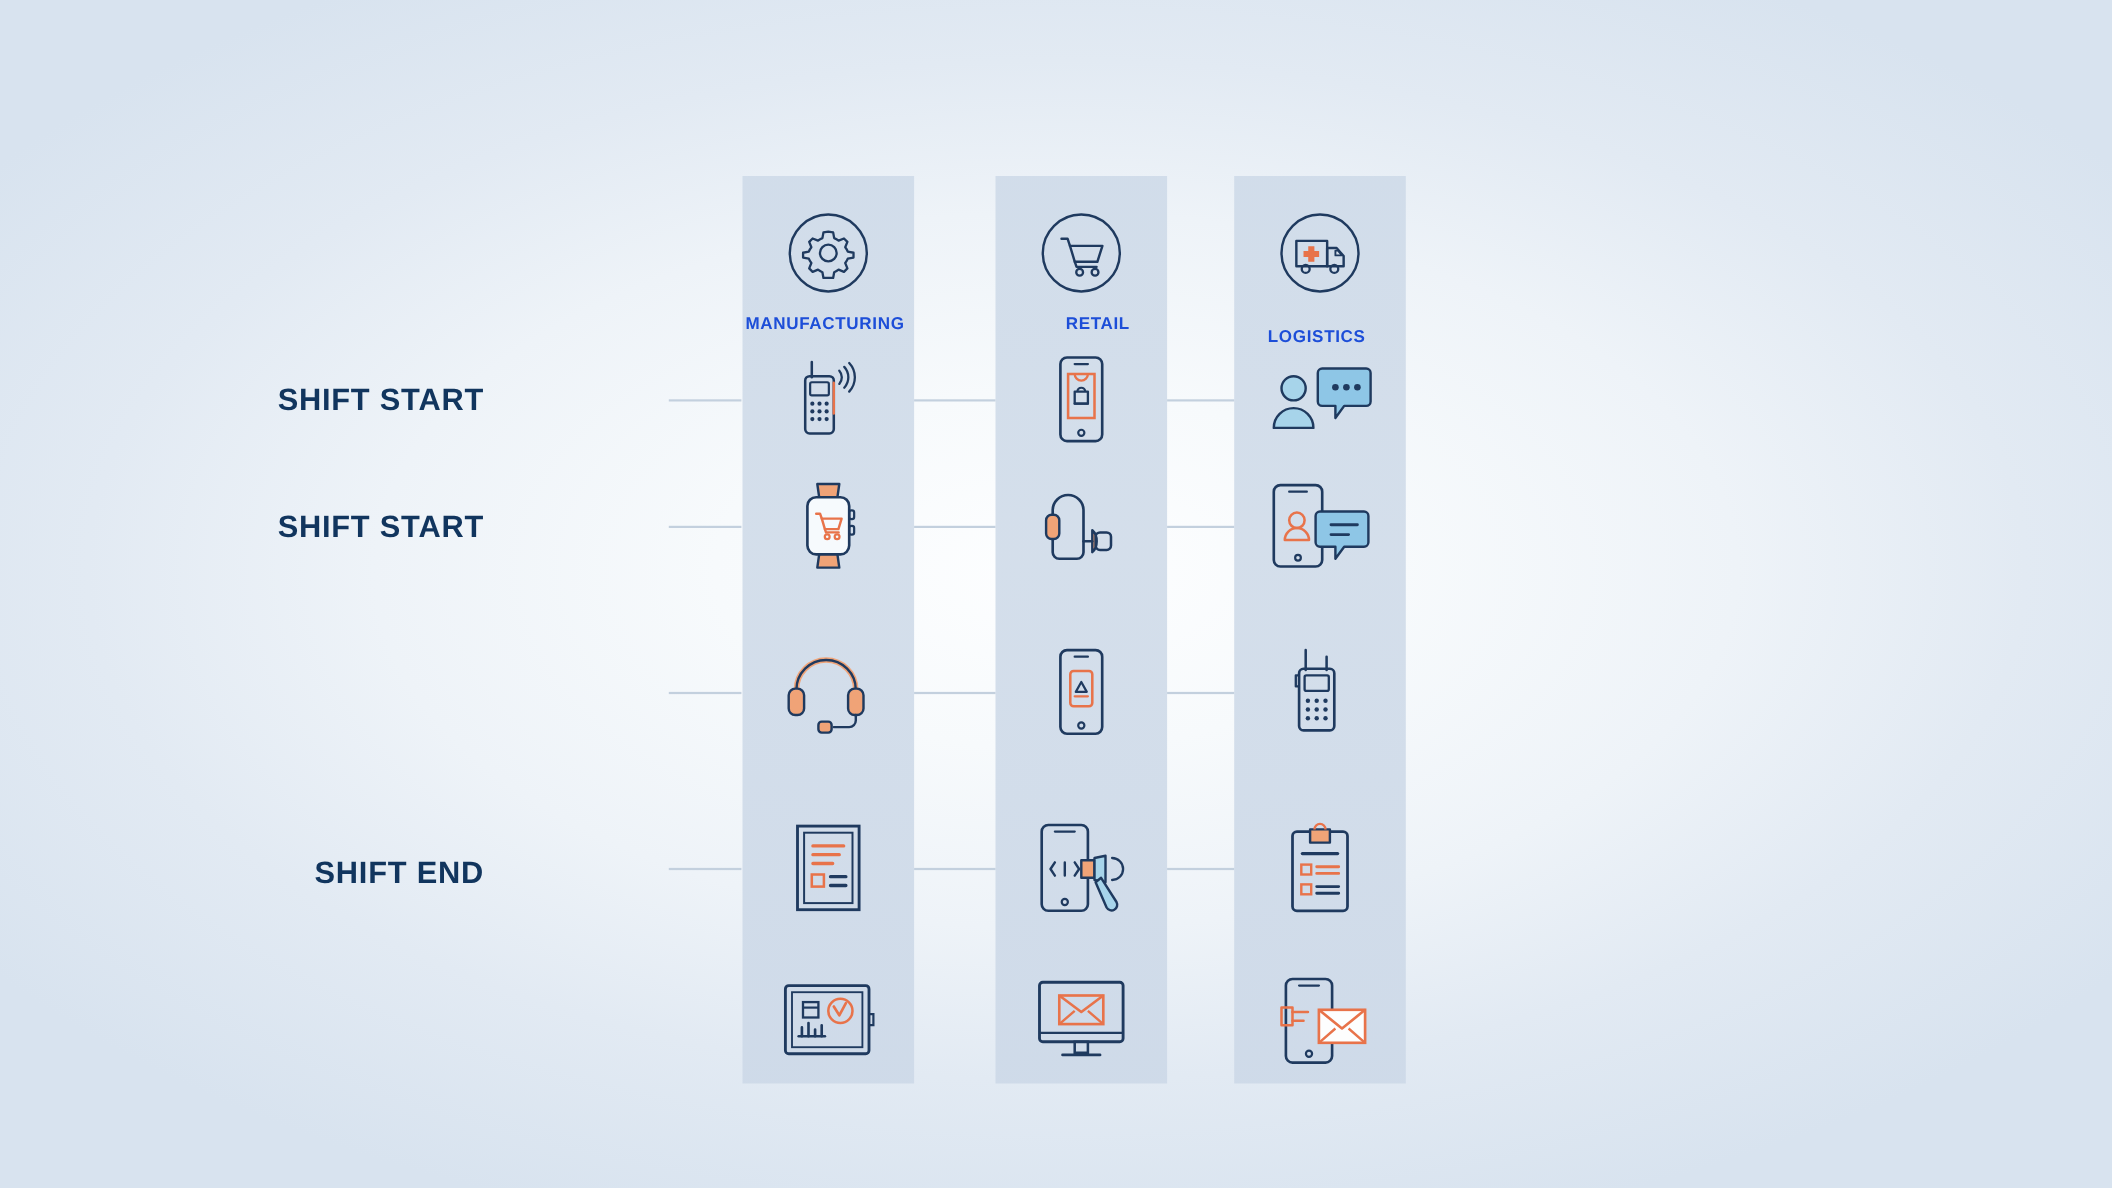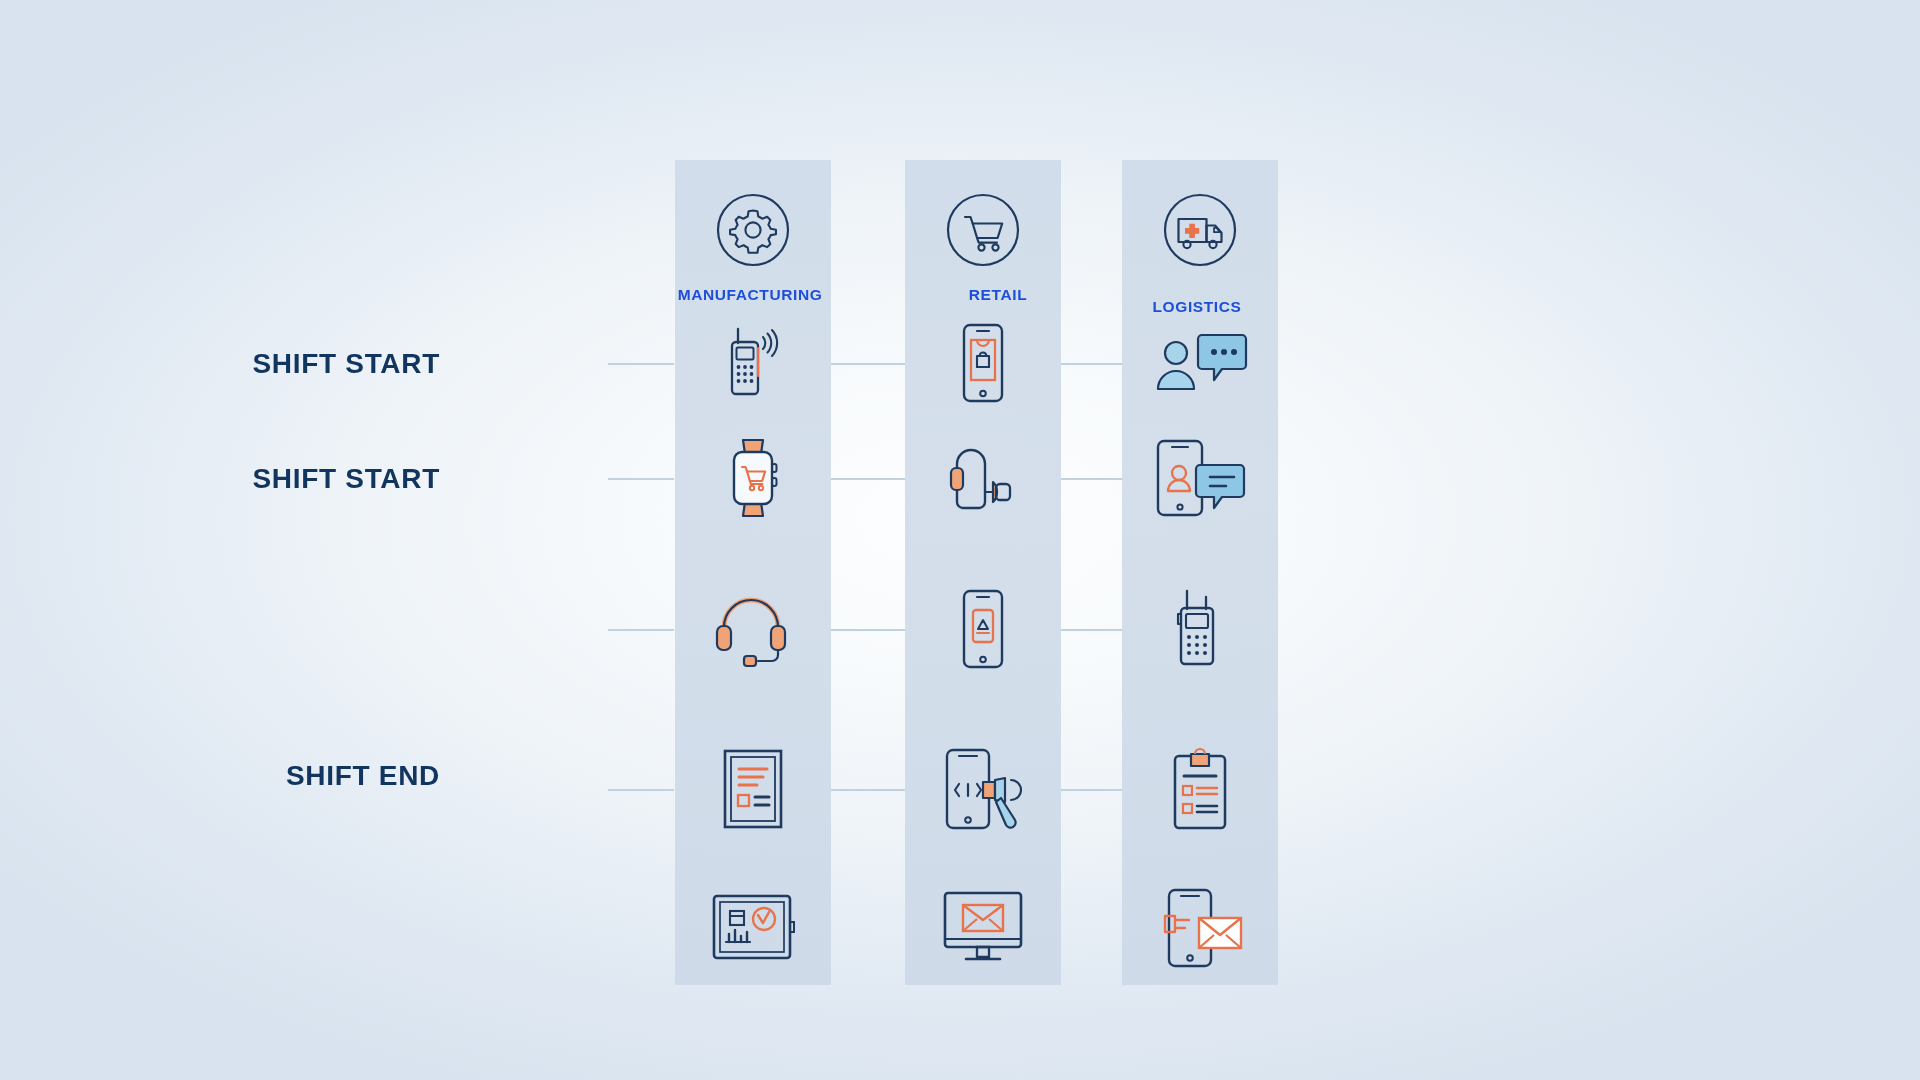--- a/index.html
+++ b/index.html
@@ -276,21 +276,21 @@
           <circle cx="29" cy="58" r="2"></circle>
           <circle cx="37" cy="58" r="2"></circle>
         <circle cx="21" cy="66" r="2"></circle>
           <circle cx="29" cy="66" r="2"></circle>
           <circle cx="37" cy="66" r="2"></circle>
       </g>
       <path d="M13 27 h-3 v10 h3" fill="none" stroke="#1f3a5f" stroke-width="2.1" stroke-linejoin="round"></path>
     </svg>
   </div>
 
-  <div class="row-label" style="top:760px;">SHIFT END</div>
+  <div class="row-label" style="top:778px;">SHIFT END</div>
   <div class="row-line-left" style="top:789px;"></div>
   <div class="row-line-gap1" style="top:789px;"></div>
   <div class="row-line-gap2" style="top:789px;"></div>
 
   <div class="cell" style="left:675px; top:734px;">
     <svg width="68" height="84" viewBox="0 0 68 84">
       <rect x="6" y="4" width="56" height="76" fill="none" stroke="#1f3a5f" stroke-width="2.6"></rect>
       <rect x="12" y="10" width="44" height="64" fill="none" stroke="#1f3a5f" stroke-width="1.8"></rect>
       <path d="M20 22 h28 M20 30 h24 M20 38 h18" stroke="#e8734a" stroke-width="3" stroke-linecap="round"></path>
       <rect x="19" y="48" width="11" height="11" fill="none" stroke="#e8734a" stroke-width="2.3"></rect>

